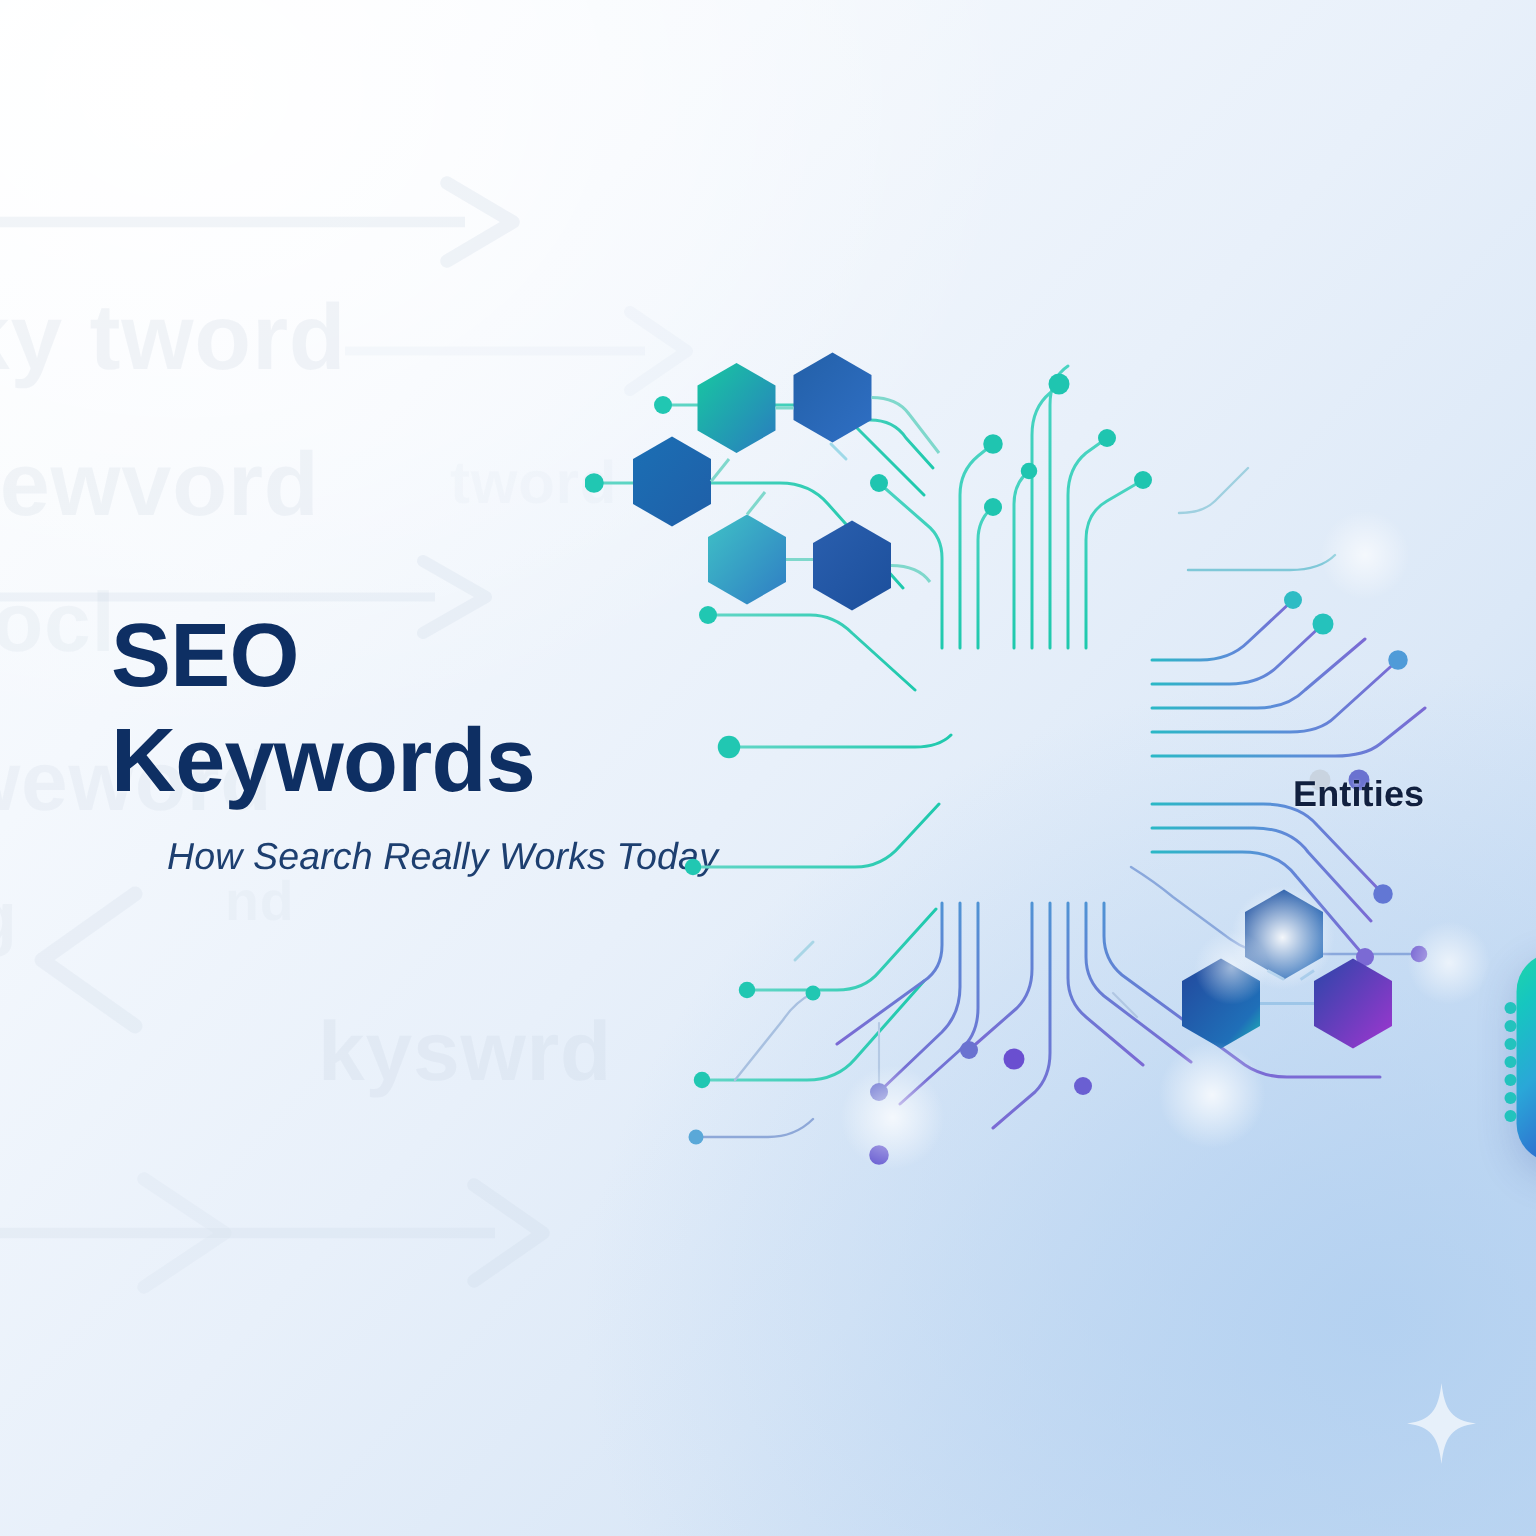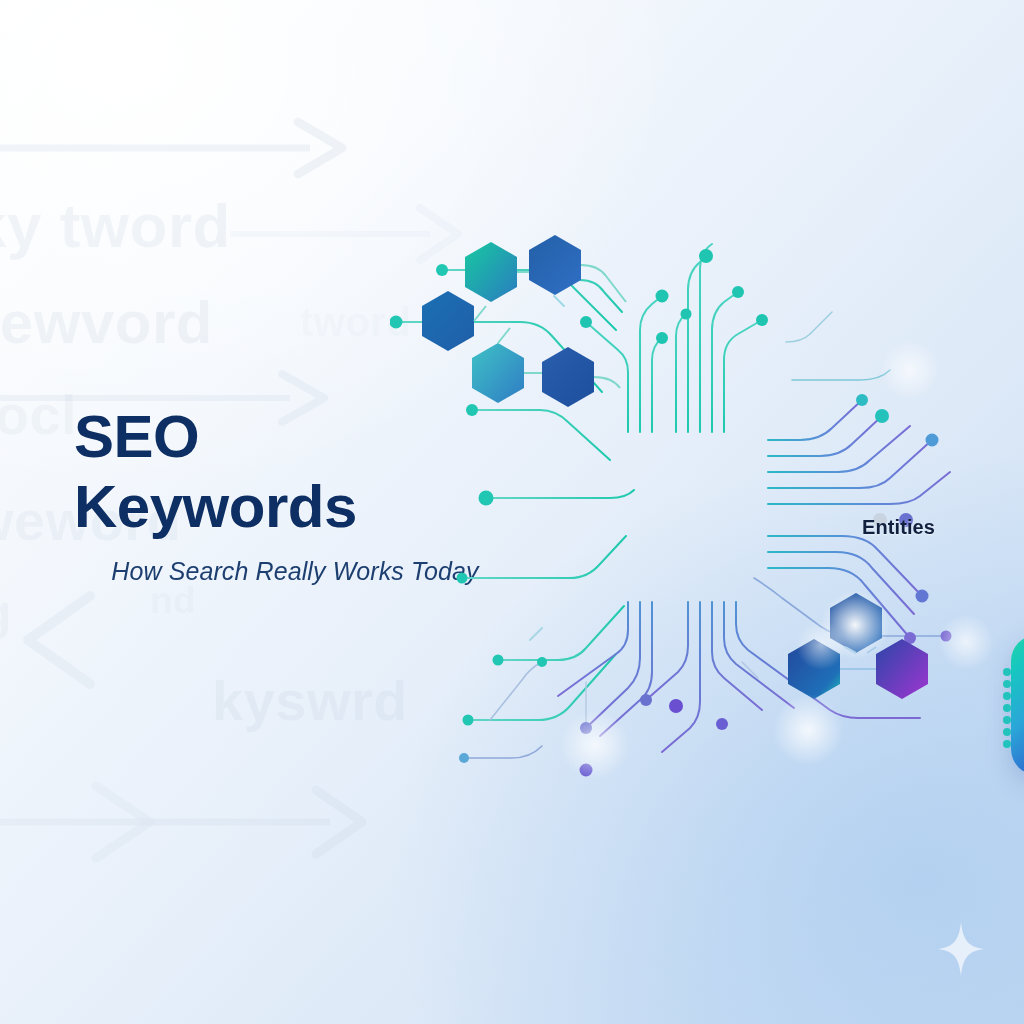--- a/index.html
+++ b/index.html
@@ -93,21 +93,21 @@
   .g-label {
     position: absolute;
     font-weight: 700;
     color: #11203f;
     letter-spacing: 0.1px;
     text-shadow: 0 1px 2px rgba(255,255,255,0.6);
   }
   .label-entities {
     left: 472px;
     top: 306px;
-    font-size: 20px;
+    font-size: 24px;
   }
 
   
   .chip-wrap {
     position: absolute;
     left: 621px;
     top: 425px;
     width: 140px;
     height: 140px;
   }

